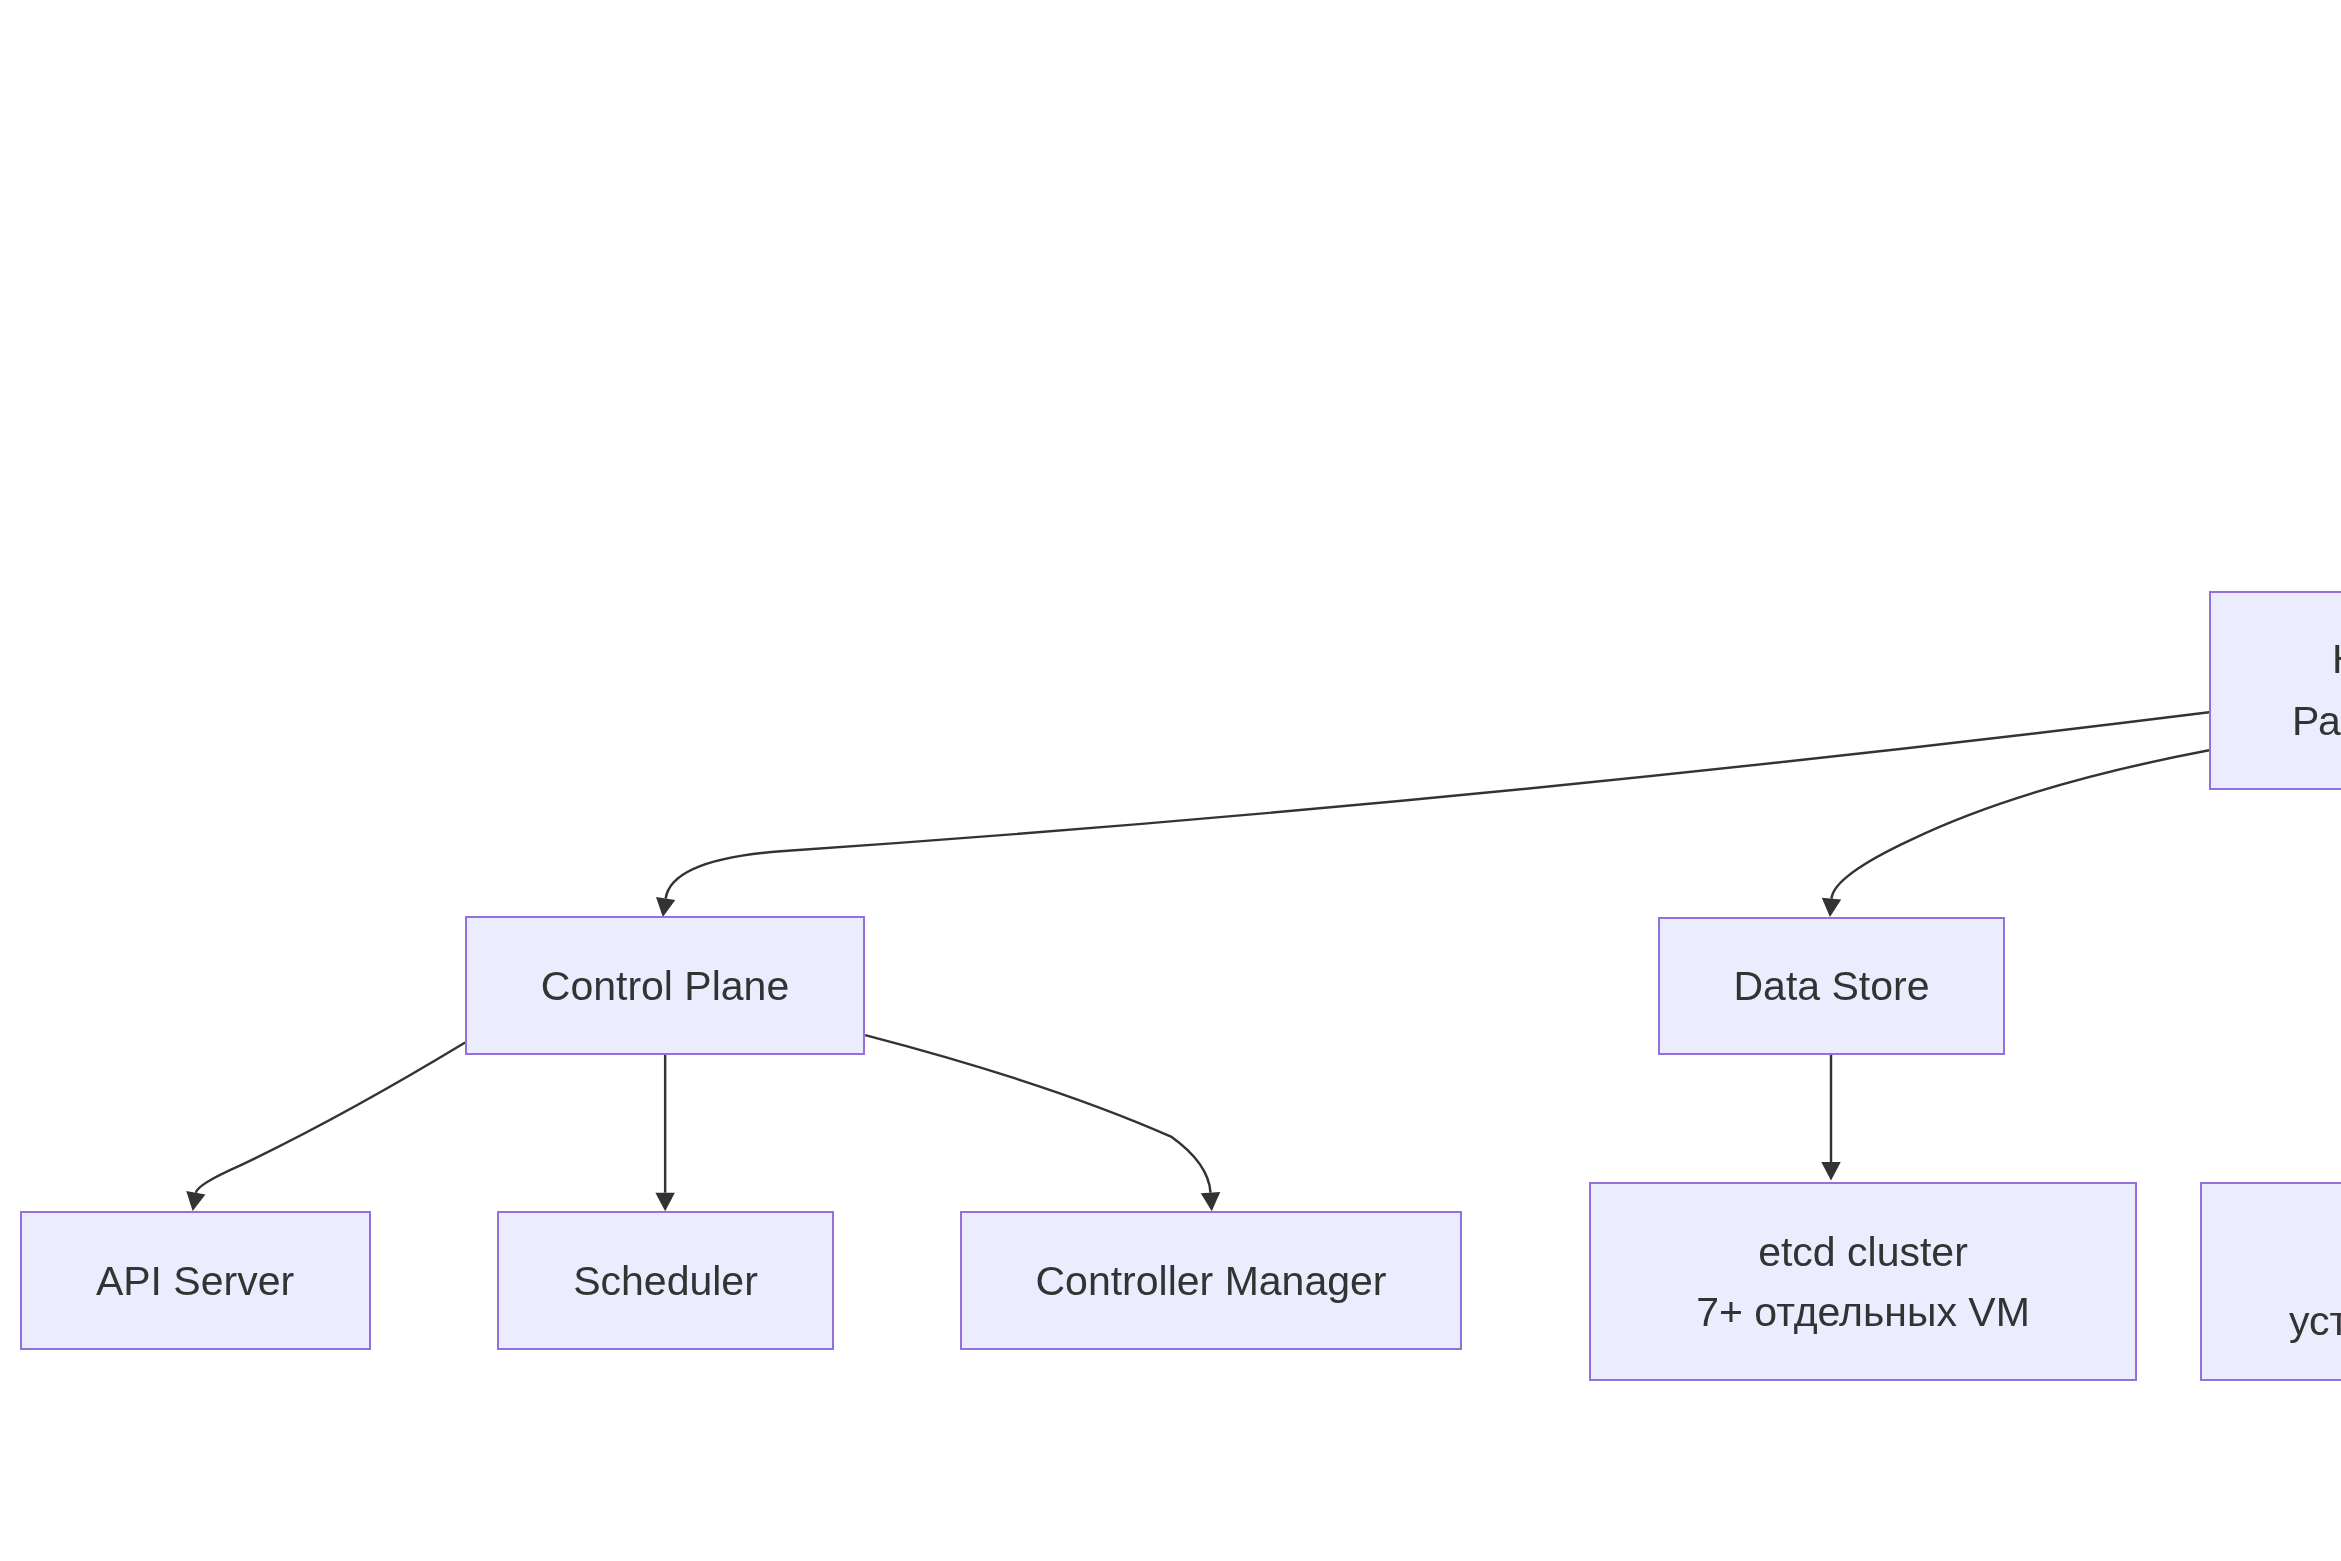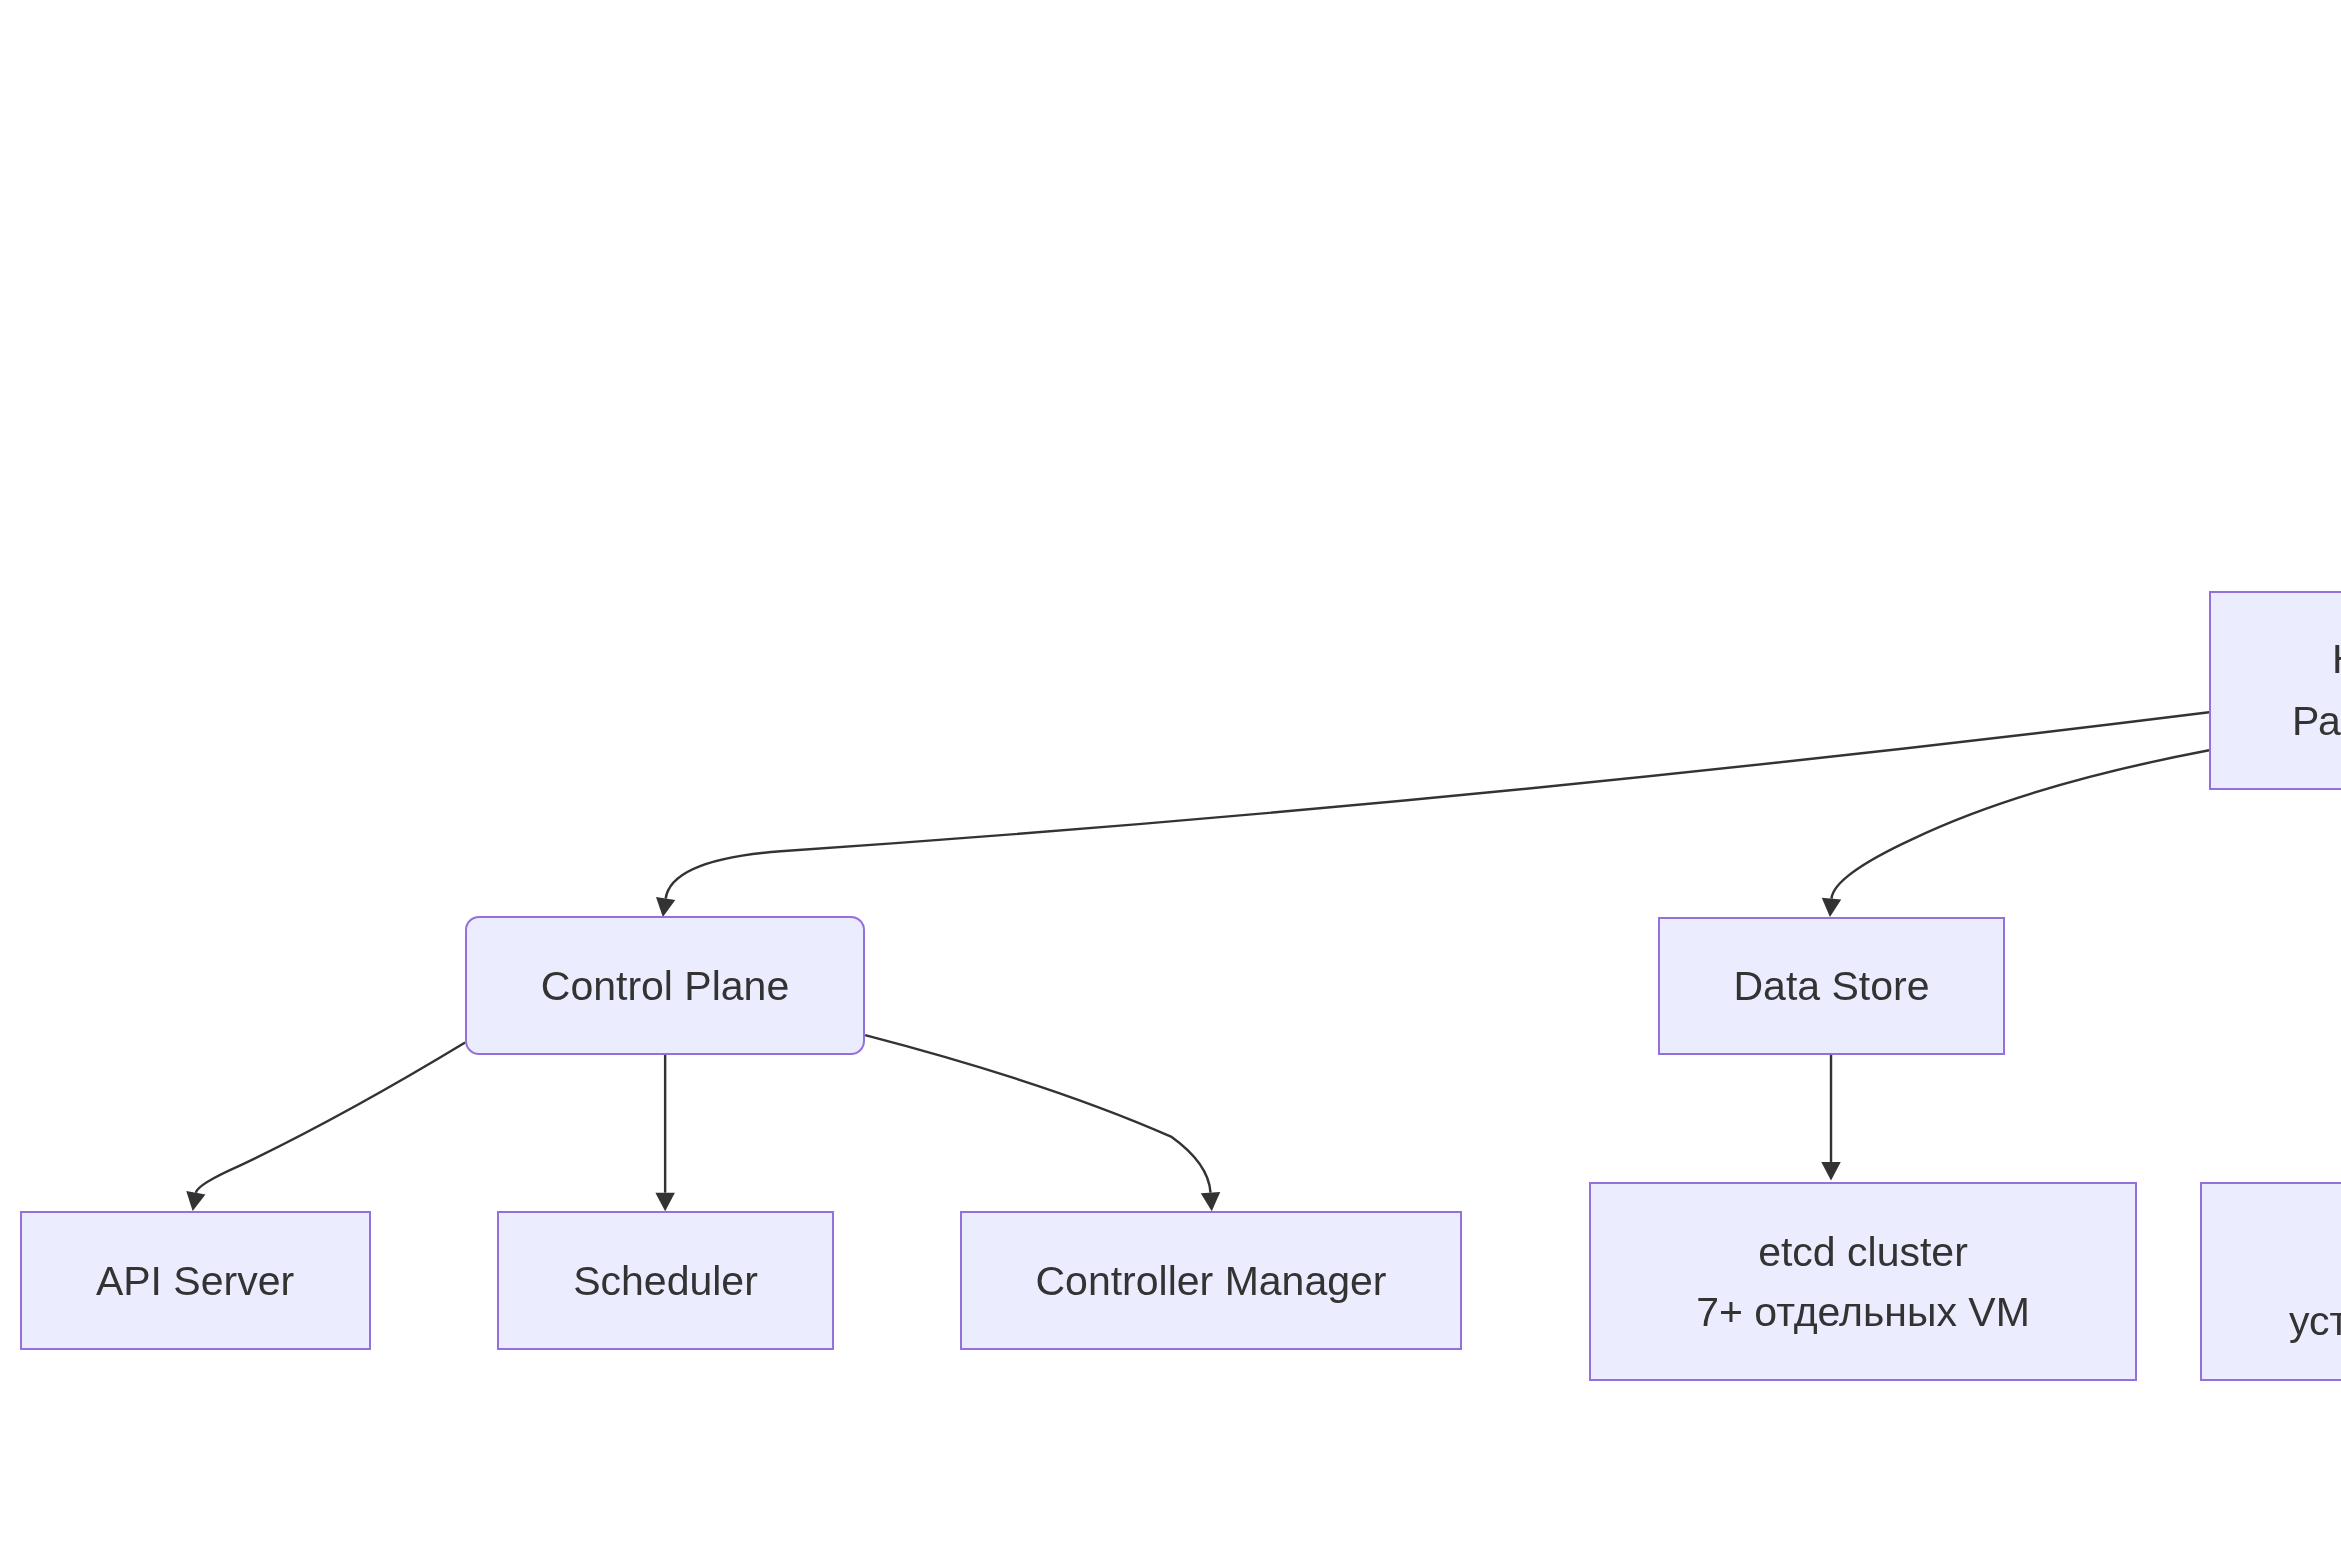--- a/index.html
+++ b/index.html
@@ -72,21 +72,21 @@
     <path class="edge" d="M 1363 2162 L 1363 2445" marker-end="url(#arrow)"></path>
     <path class="edge" d="M 1773 2122 Q 2150 2220 2400 2330 Q 2477 2385 2481 2445" marker-end="url(#arrow)"></path>
     <path class="edge" d="M 3753 2162 L 3753 2382" marker-end="url(#arrow)"></path>
   </svg>
 
   <div class="node partial" style="left:2209px; top:591px; width:303px; height:199px;">
     <span class="line" style="left:121px; top:36px;">К</span>
     <span class="line" style="left:81px; top:98px;">Раз</span>
   </div>
 
-  <div class="node" style="left:465px; top:916px; width:400px; height:139px;border-radius:14px;">
+  <div class="node" style="left:465px; top:916px; width:400px; height:139px;">
     <span class="line">Control Plane</span>
   </div>
 
   <div class="node" style="left:19.5px; top:1211px; width:351px; height:139px;">
     <span class="line">API Server</span>
   </div>
 
   <div class="node" style="left:1658px; top:917px; width:347px; height:138px;">
     <span class="line">Data Store</span>
   </div>

